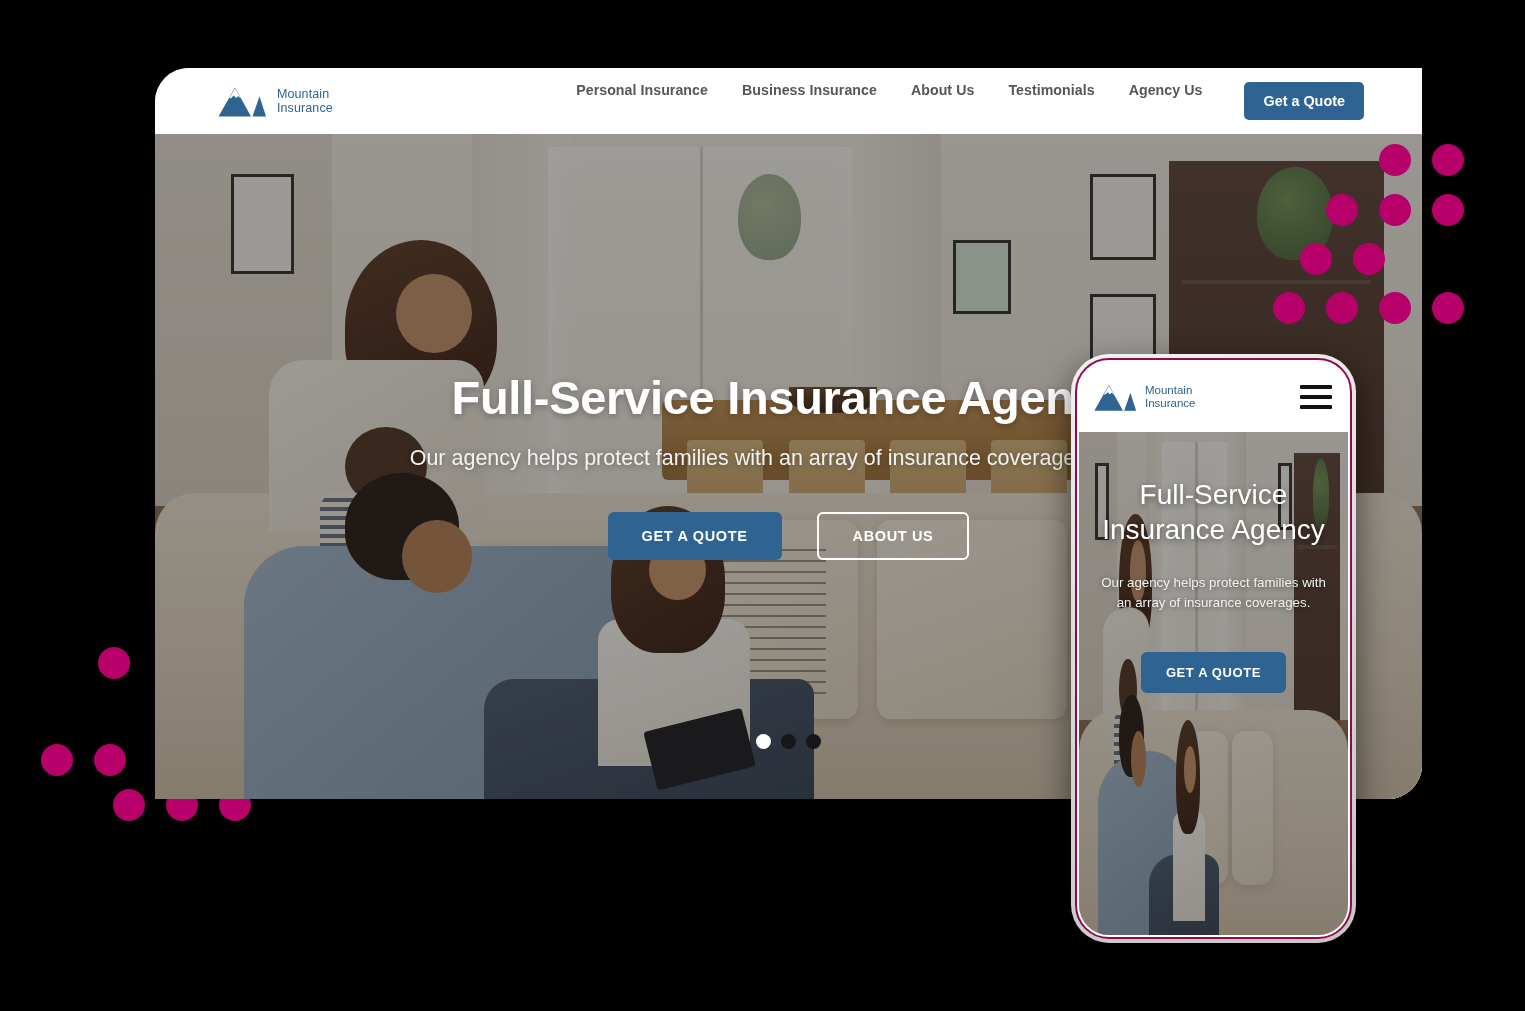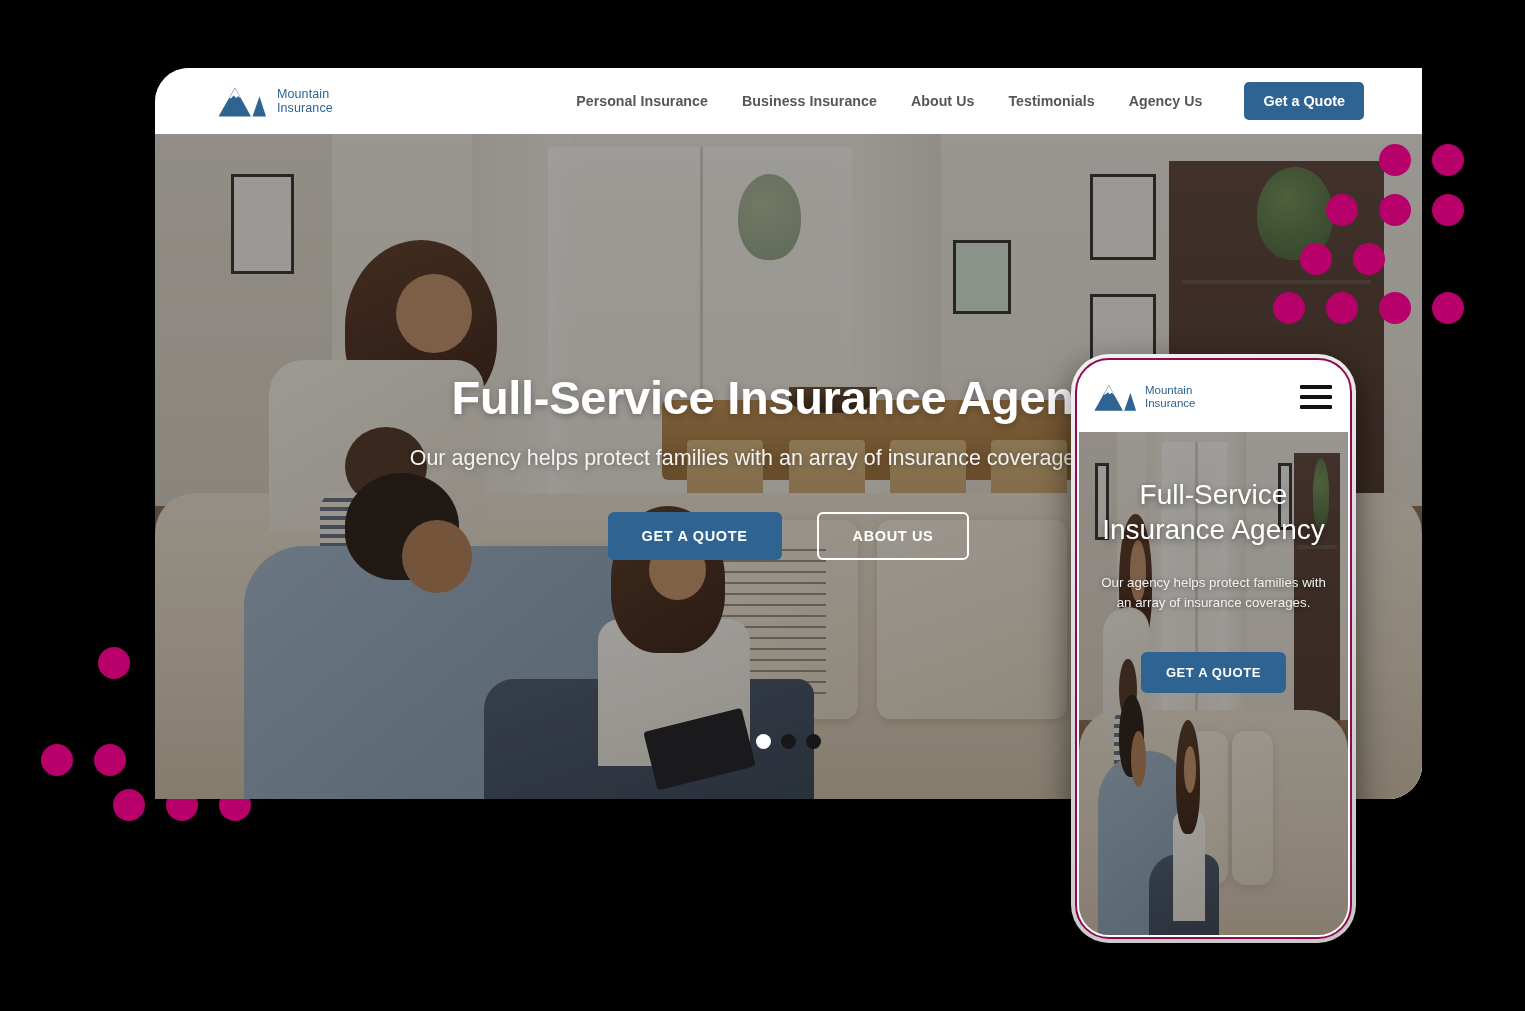--- a/index.html
+++ b/index.html
@@ -63,21 +63,20 @@
     line-height: 14.5px;
     letter-spacing: .1px;
     font-family: "Liberation Sans", sans-serif;
     white-space: pre-line;
   }
 
   
   #desktop-nav {
     margin-left: auto;
     display: flex;
-    align-items: center;
     gap: 34px;
   }
   .nav-link {
     color: #565656;
     font-size: 14.2px;
     font-weight: 600;
     letter-spacing: .05px;
     text-decoration: none;
     white-space: nowrap;
     cursor: pointer;

